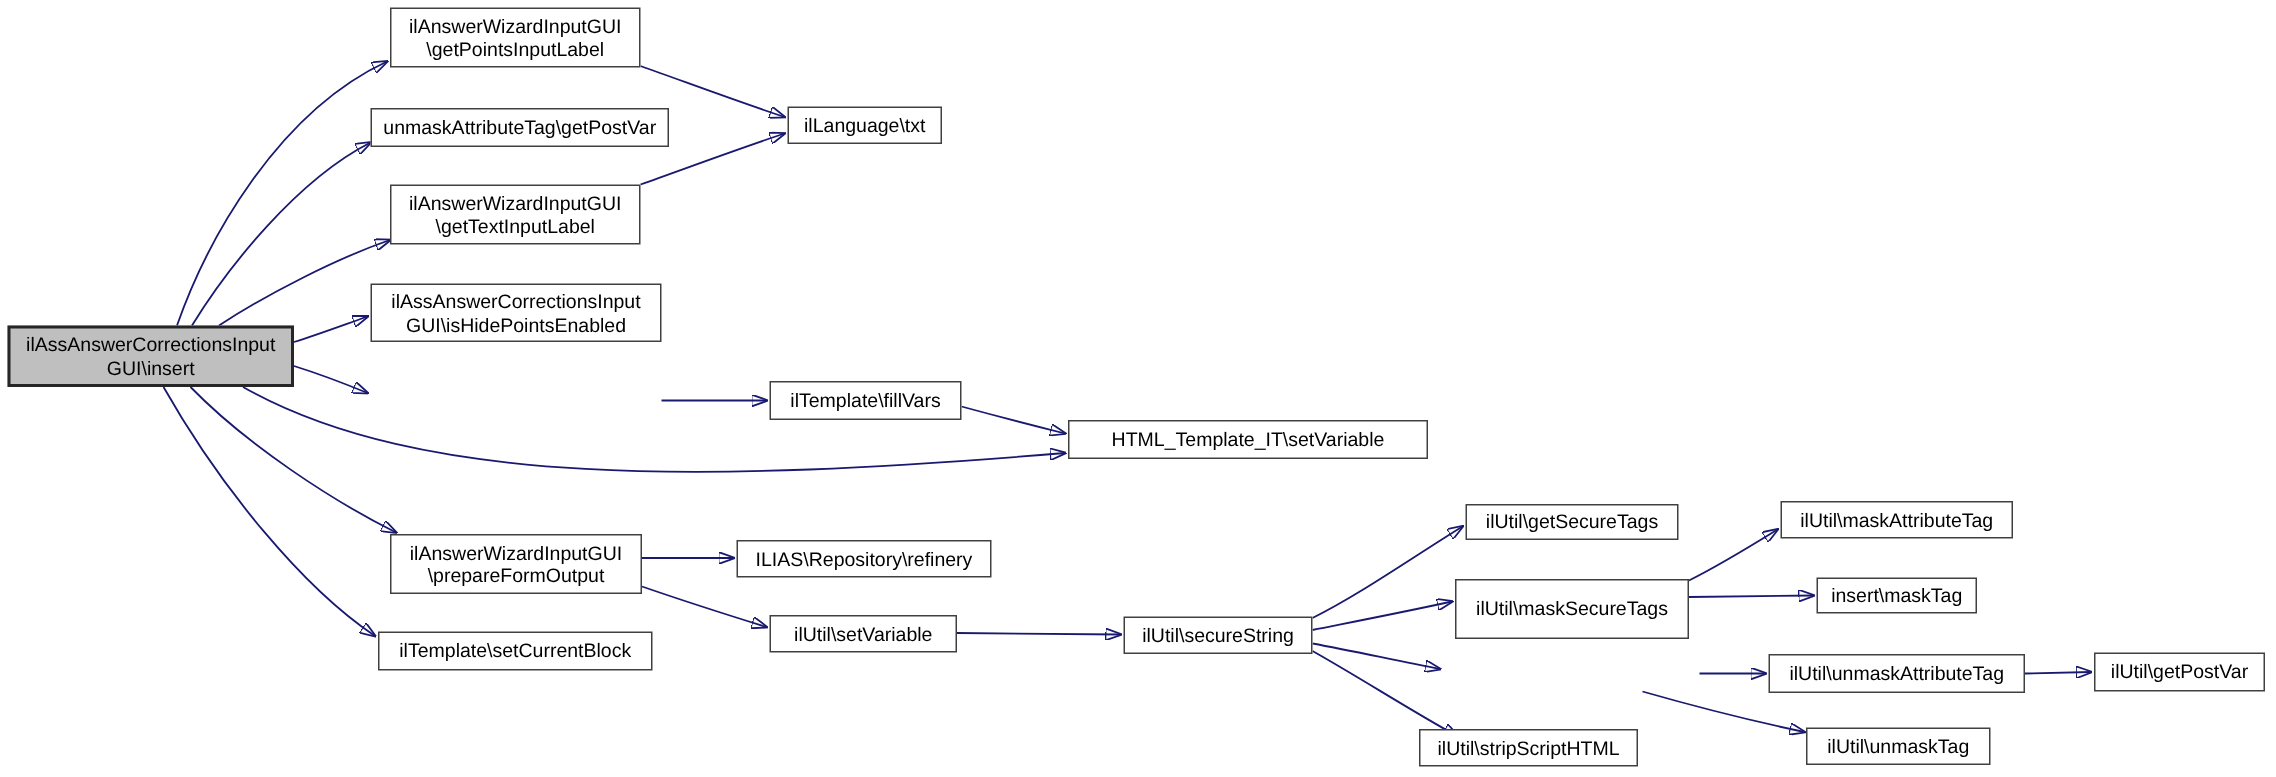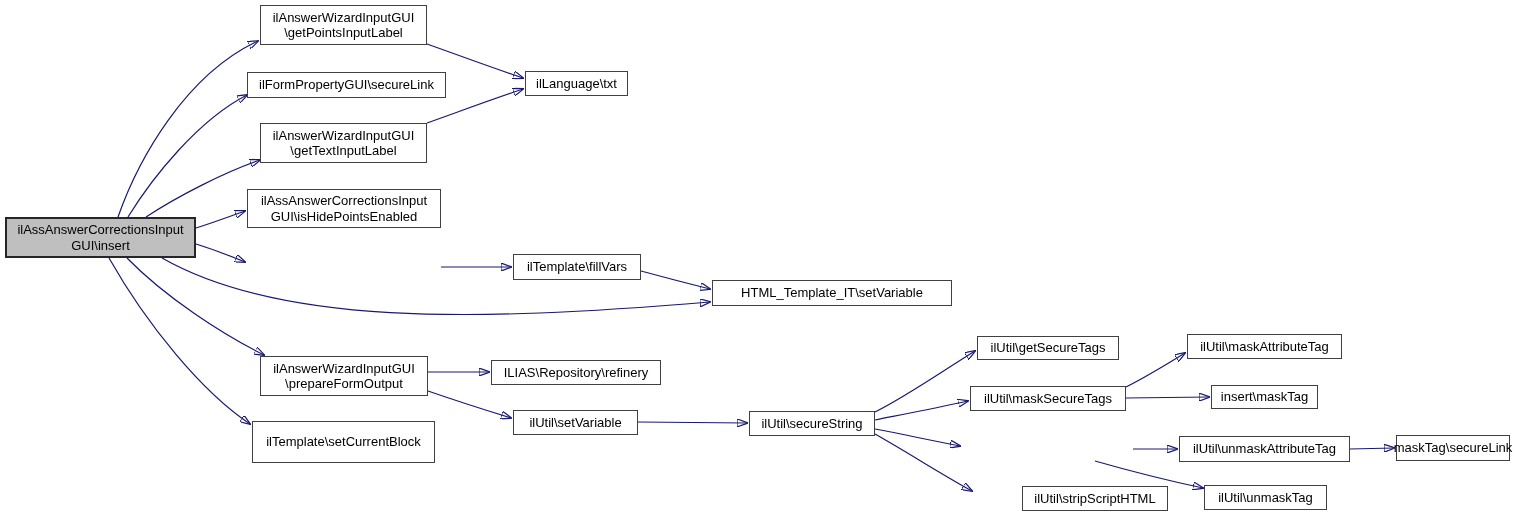--- a/index.html
+++ b/index.html
@@ -82,21 +82,21 @@
     <span class="nlabel">ilAssAnswerCorrectionsInput
 GUI\insert</span>
   </div>
 
   <div class="node" style="left:260px;top:5px;width:167px;height:40px">
     <span class="nlabel">ilAnswerWizardInputGUI
 \getPointsInputLabel</span>
   </div>
 
   <div class="node" style="left:247px;top:72px;width:199px;height:26px">
-    <span class="nlabel">ilFormPropertyGUI\secureLink</span>
+    <span class="nlabel">unmaskAttributeTag\getPostVar</span>
   </div>
 
   <div class="node" style="left:525px;top:71px;width:103px;height:25px">
     <span class="nlabel">ilLanguage\txt</span>
   </div>
 
   <div class="node" style="left:260px;top:123px;width:167px;height:40px">
     <span class="nlabel">ilAnswerWizardInputGUI
 \getTextInputLabel</span>
   </div>
@@ -113,62 +113,62 @@
 
   <div class="node" style="left:712px;top:280px;width:240px;height:26px">
     <span class="nlabel">HTML_Template_IT\setVariable</span>
   </div>
 
   <div class="node" style="left:260px;top:356px;width:168px;height:40px">
     <span class="nlabel">ilAnswerWizardInputGUI
 \prepareFormOutput</span>
   </div>
 
-  <div class="node" style="left:252px;top:421px;width:183px;height:42px">
+  <div class="node" style="left:252px;top:421px;width:183px;height:26px">
     <span class="nlabel">ilTemplate\setCurrentBlock</span>
   </div>
 
   <div class="node" style="left:491px;top:360px;width:170px;height:25px">
     <span class="nlabel">ILIAS\Repository\refinery</span>
   </div>
 
   <div class="node" style="left:513px;top:410px;width:125px;height:25px">
     <span class="nlabel">ilUtil\setVariable</span>
   </div>
 
   <div class="node" style="left:749px;top:411px;width:126px;height:25px">
     <span class="nlabel">ilUtil\secureString</span>
   </div>
 
   <div class="node" style="left:977px;top:336px;width:142px;height:24px">
     <span class="nlabel">ilUtil\getSecureTags</span>
   </div>
 
-  <div class="node" style="left:970px;top:386px;width:156px;height:25px">
+  <div class="node" style="left:970px;top:386px;width:156px;height:40px">
     <span class="nlabel">ilUtil\maskSecureTags</span>
   </div>
 
 
-  <div class="node" style="left:1022px;top:486px;width:146px;height:25px">
+  <div class="node" style="left:946px;top:486px;width:146px;height:25px">
     <span class="nlabel">ilUtil\stripScriptHTML</span>
   </div>
 
   <div class="node" style="left:1187px;top:334px;width:155px;height:25px">
     <span class="nlabel">ilUtil\maskAttributeTag</span>
   </div>
 
   <div class="node" style="left:1211px;top:385px;width:107px;height:24px">
     <span class="nlabel">insert\maskTag</span>
   </div>
 
   <div class="node" style="left:1179px;top:436px;width:171px;height:26px">
     <span class="nlabel">ilUtil\unmaskAttributeTag</span>
   </div>
 
   <div class="node" style="left:1396px;top:435px;width:114px;height:26px">
-    <span class="nlabel">maskTag\secureLink</span>
+    <span class="nlabel">ilUtil\getPostVar</span>
   </div>
 
   <div class="node" style="left:1204px;top:485px;width:123px;height:25px">
     <span class="nlabel">ilUtil\unmaskTag</span>
   </div>
 
 </div>
 
 </body></html>

